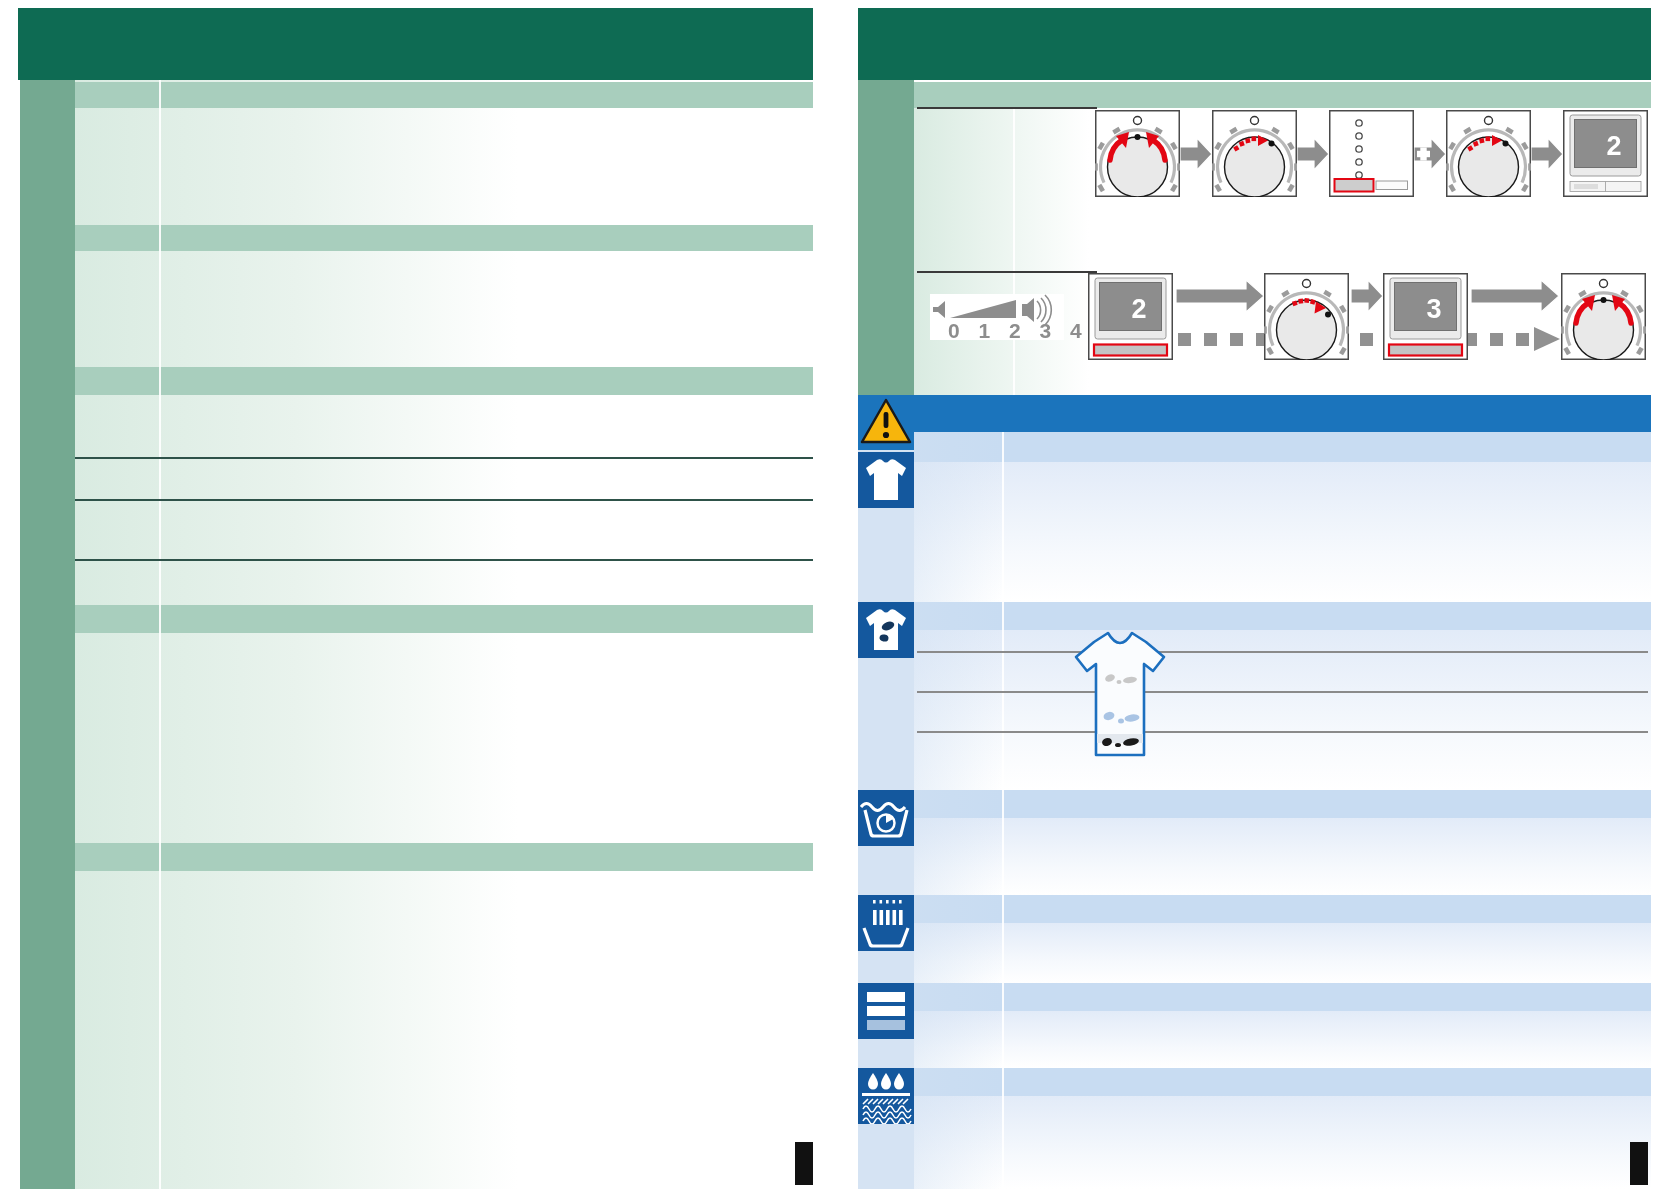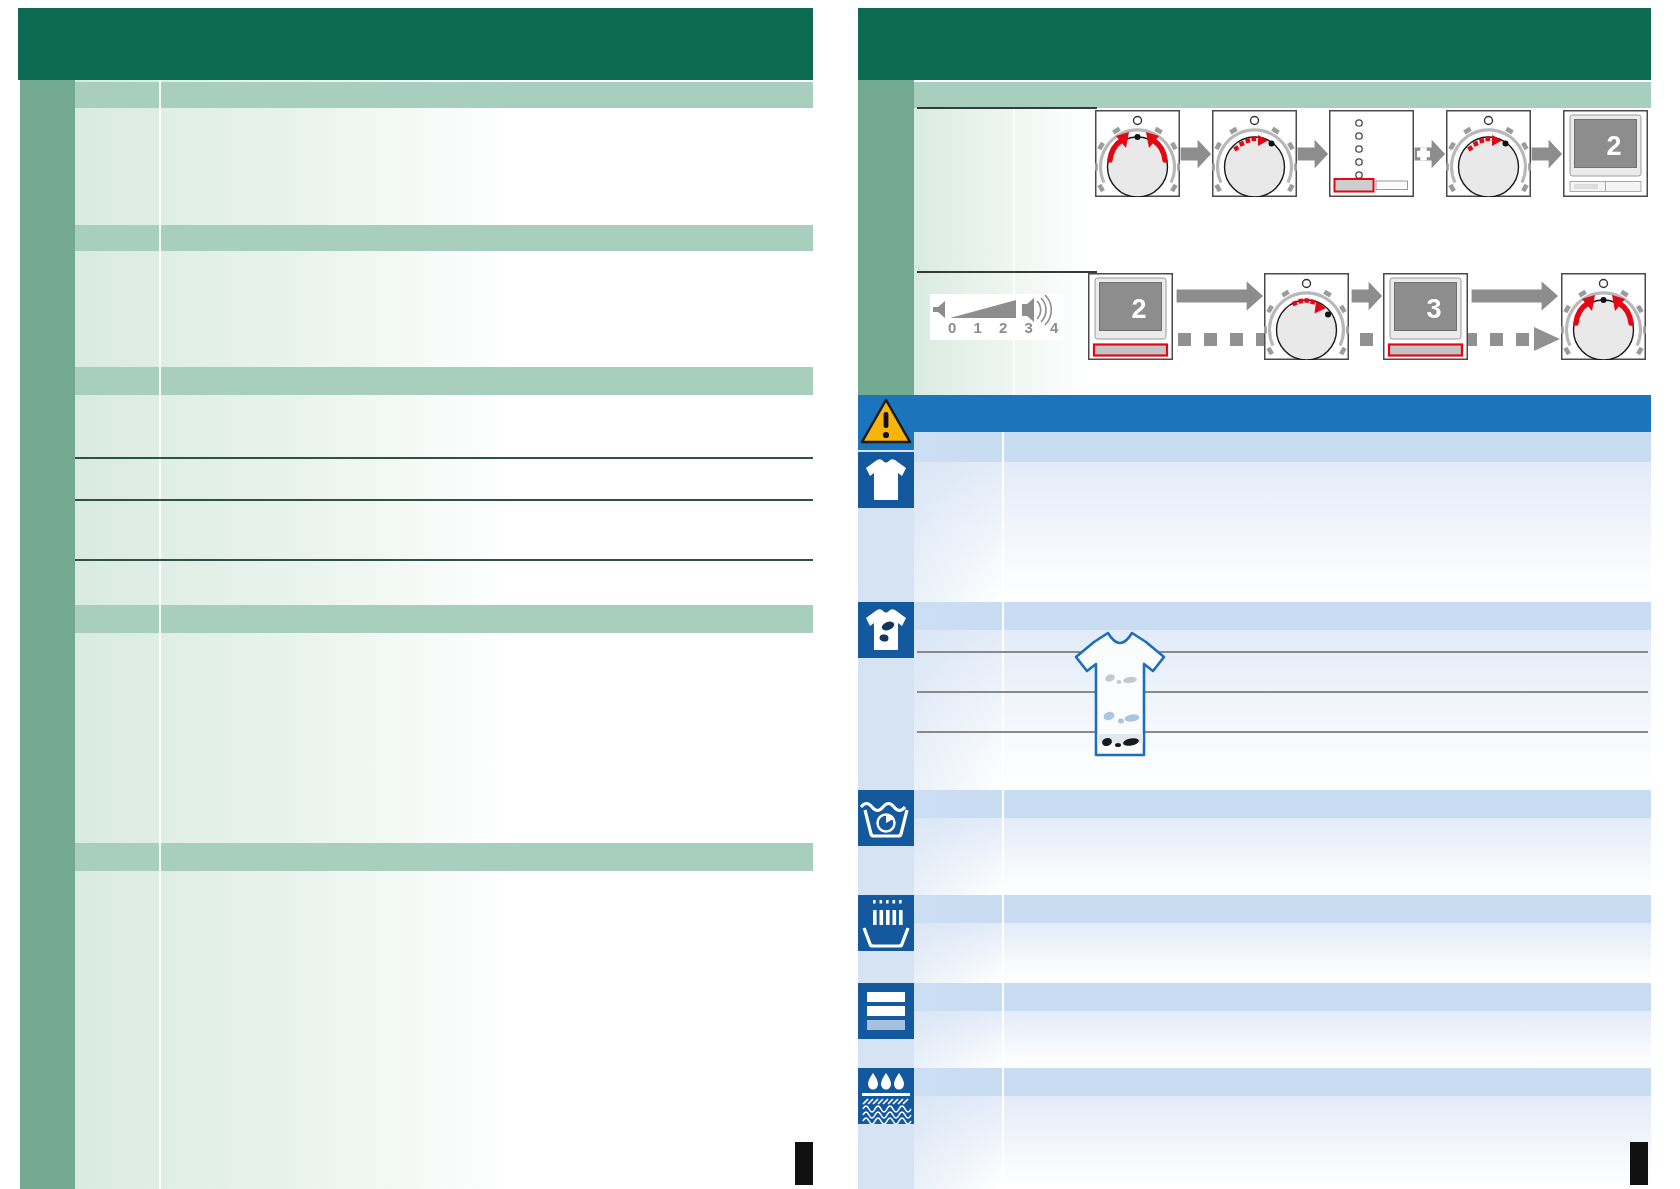--- a/index.html
+++ b/index.html
@@ -16,21 +16,21 @@
   .gradLab{background:linear-gradient(90deg,#d9ebe1 0%,rgba(255,255,255,0) 100%);}
   .vline{background:rgba(255,255,255,0.9);width:2px;}
   .warnbar{background:#1b74bc;}
   .iconcol{background:#d5e3f3;}
   .rowband{background:#c8dcf2;}
   .rowbody{background:linear-gradient(180deg,#e2ebf8 0%,#f6f9fd 65%,#ffffff 100%);}
   .bluecolgrad{background:linear-gradient(90deg,#d0e0f2 0%,rgba(255,255,255,0) 100%);}
   .caresq{background:#14589e;}
   .marker{background:#111111;}
   .digit{color:#ffffff;font-weight:bold;font-size:27px;text-align:center;line-height:42px;}
-  .volnums{color:#8d8d8d;font-size:15px;letter-spacing:6.5px;font-weight:bold;}
+  .volnums{color:#8d8d8d;font-size:21px;letter-spacing:6.5px;font-weight:bold;}
   .trail{background:repeating-linear-gradient(90deg,#919191 0 13px,rgba(0,0,0,0) 13px 26px);height:13px;}
 </style>
 </head>
 <body>
 
 <svg width="0" height="0" style="position:absolute" aria-hidden="true">
 <defs>
   <g id="g-frame">
     <rect x="0.75" y="0.75" width="83.5" height="85.5" fill="#ffffff" stroke="#4a4a4a" stroke-width="1.5"></rect>
   </g>

